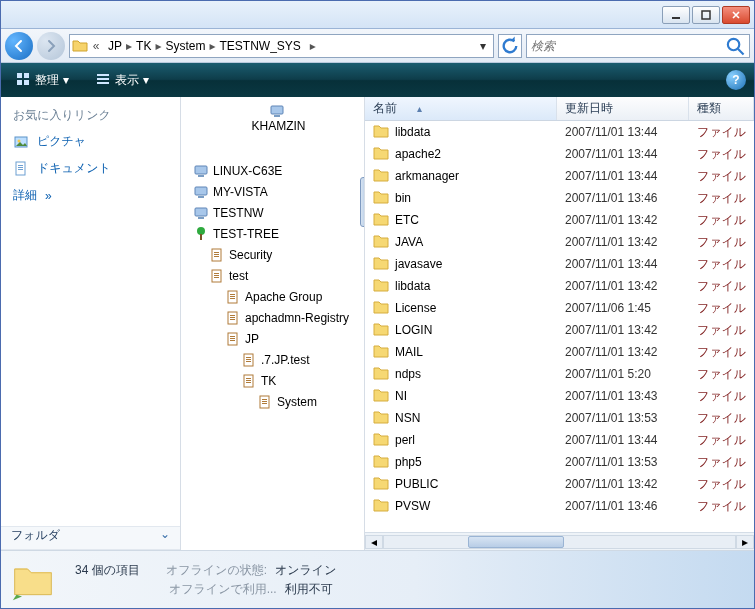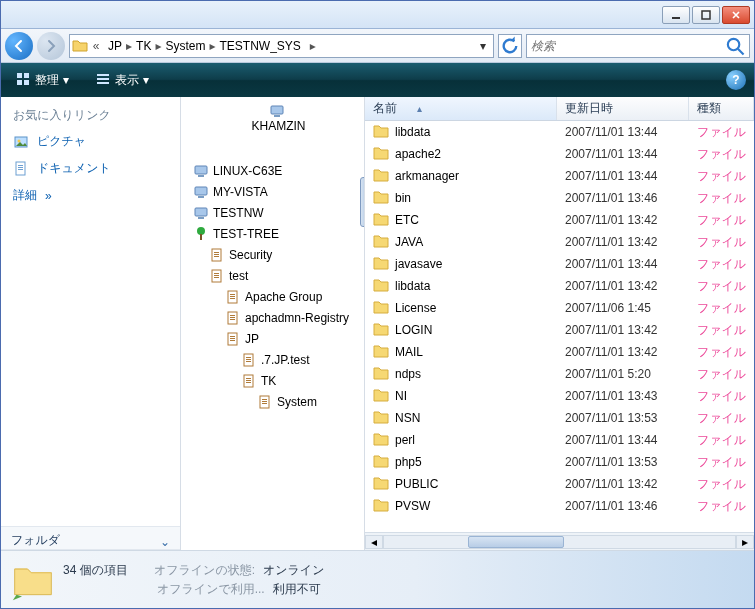--- a/index.html
+++ b/index.html
@@ -33,49 +33,49 @@
 .tbitem { display:flex; align-items:center; gap:4px; cursor:pointer; padding:4px 6px; }
 .tbspacer { flex:1; }
 .helpbtn { width:20px; height:20px; border-radius:50%; background:radial-gradient(circle at 30% 30%,#89d0ff,#1e70b5); display:flex; align-items:center; justify-content:center; color:#fff; font-weight:bold; cursor:pointer; }
 
 
 .body { flex:1; display:flex; overflow:hidden; }
 .nav { width:180px; border-right:1px solid #d6dde6; display:flex; flex-direction:column; background:#fff; }
 .favhdr { padding:10px 12px 4px; color:#6b8095; font-size:12px; }
 .favlink { display:flex; align-items:center; gap:8px; padding:5px 12px; color:#0a5fb0; cursor:pointer; }
 .favicon { width:16px; height:16px; }
-.foldhdr { height:24px; border-top:1px solid #e2e8ef; border-bottom:1px solid #e2e8ef; background:#f5f8fb; display:flex; align-items:flex-end; padding:0 10px; color:#1e395b; cursor:pointer; justify-content:space-between; }
+.foldhdr { height:24px; border-top:1px solid #e2e8ef; border-bottom:1px solid #e2e8ef; background:#f5f8fb; display:flex; align-items:flex-start; padding:0 10px; color:#1e395b; cursor:pointer; justify-content:space-between; }
 
 .folders { width:184px; border-right:1px solid #d6dde6; overflow:auto; background:#fff; position:relative; }
 .tree { padding:6px 0; }
 .tnode { display:flex; align-items:center; height:21px; padding-left:6px; white-space:nowrap; cursor:pointer; }
 .tnode .ticon { width:16px; height:16px; margin-right:4px; display:flex; align-items:center; justify-content:center; }
 .slider-thumb { position:absolute; right:-5px; top:80px; width:9px; height:50px; background:linear-gradient(90deg,#d6e3f2,#a7c1df); border:1px solid #7e9ac0; border-radius:3px; cursor:ew-resize; }
 
 
 .filepane { flex:1; display:flex; flex-direction:column; overflow:hidden; }
 .colhdr { height:24px; background:linear-gradient(#fdfdfe,#ebf0f6); border-bottom:1px solid #ccd6e2; display:flex; align-items:center; }
 .ch { height:100%; display:flex; align-items:center; padding:0 8px; border-right:1px solid #d9e1eb; color:#2a3d54; cursor:pointer; }
 .ch.name { width:192px; background:linear-gradient(#f0f6fe,#dbe9f9); gap:20px; }
 .ch.date { width:132px; }
 .ch.type { flex:1; }
 .sort-arrow { color:#5b7faf; font-size:10px; }
 .filelist { flex:1; overflow-y:scroll; overflow-x:auto; }
 .frow { display:flex; align-items:center; height:22px; cursor:pointer; color:#000; }
 .fc-name { width:192px; display:flex; align-items:center; gap:6px; padding-left:8px; }
 .fc-date { width:132px; padding-left:8px; color:#333; }
-.fc-type { flex:1; padding-left:8px; color:#ec4899; white-space:nowrap; overflow:hidden; }
+.fc-type { flex:1; padding-left:8px; color:#7f1d1d; white-space:nowrap; overflow:hidden; }
 .folder-icon { width:16px; height:14px; }
 .hsbar { height:18px; background:#eef3f8; border-top:1px solid #d4dde7; display:flex; align-items:center; }
 .hsbar .track { flex:1; height:14px; background:#e8eef5; border:1px solid #cfd9e4; display:flex; align-items:center; }
 .hsbar .thumb { width:96px; height:12px; margin-left:84px; background:linear-gradient(#d7e4f3,#b8cde6); border:1px solid #9ab4d4; border-radius:2px; cursor:pointer; }
 .hsbar .abtn { width:18px; height:14px; display:flex; align-items:center; justify-content:center; background:#e8eef5; border:1px solid #cfd9e4; cursor:pointer; }
 
 
-.status { height:58px; background:linear-gradient(90deg,#f2f6fa 0%,#e6eef7 55%,#c4daf0 100%); border-top:1px solid #cfd9e4; display:flex; align-items:center; padding:6px 10px; gap:8px; }
+.status { height:58px; background:linear-gradient(90deg,#f2f6fa 0%,#e6eef7 55%,#c4daf0 100%); border-top:1px solid #cfd9e4; display:flex; align-items:center; padding:6px 10px; gap:20px; }
 .status .bigicon { width:44px; height:44px; }
 .status .txt { display:flex; flex-direction:column; gap:2px; }
 .status .row { display:flex; gap:8px; }
 .status .k { color:#8a96a4; }
 .status .v { color:#2b3a4d; }
 </style>
 </head>
 <body>
 
 <div class="window">

